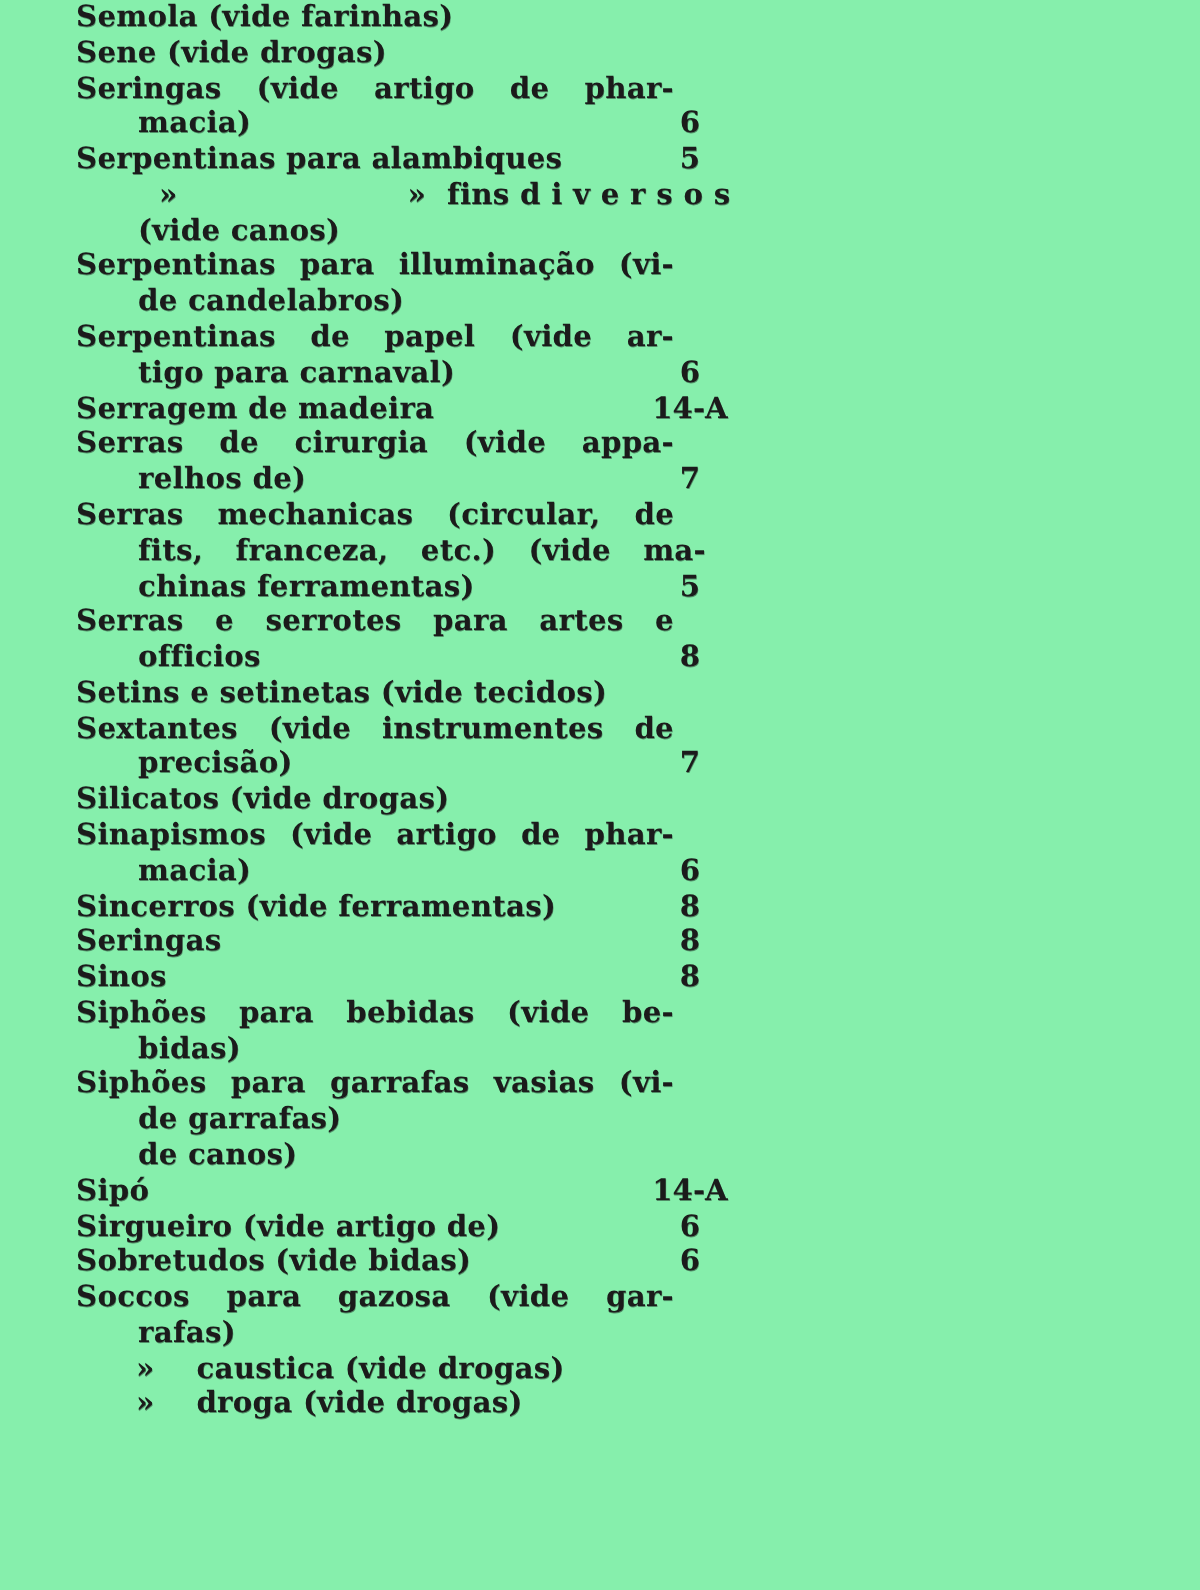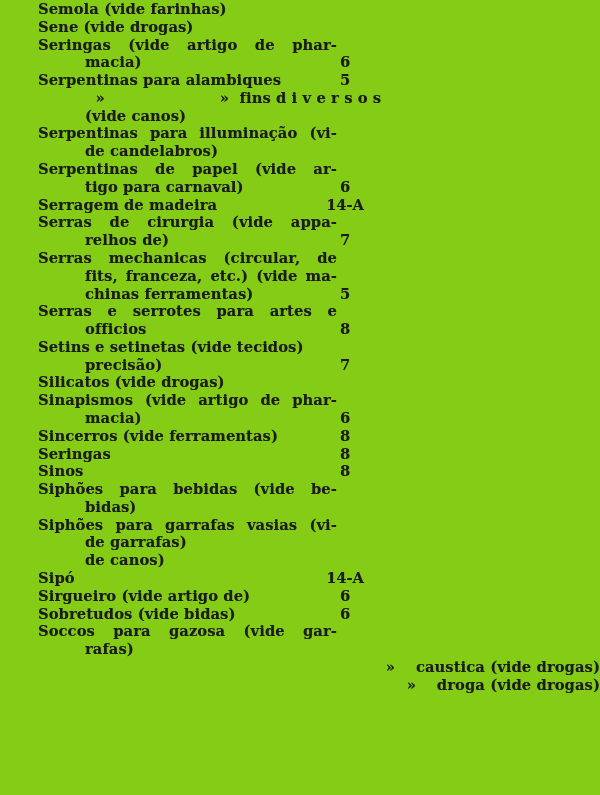--- a/index.html
+++ b/index.html
@@ -29,42 +29,42 @@
     position: relative;
     height: 17.79px;
     line-height: 17.9px;
   }
   .txt {
     display: block;
     white-space: nowrap;
     letter-spacing: 0.15px;
   }
   .i0 { padding-left: 38px; }
-  .i1 { padding-left: 85px; }
-  .i2 { padding-left: 68px; text-align: right; }
+  .i1 { padding-left: 53px; margin-left: 16px; }
+  .i2 { padding-left: 68px; }
   .just {
     box-sizing: border-box;
     width: 337px;
     white-space: normal;
     text-align: justify;
     text-align-last: justify;
   }
   .pre { white-space: pre; }
   .ref {
     position: absolute;
     top: 0;
     left: 345px;
     transform: translateX(-50%);
     white-space: nowrap;
   }
 </style>
 </head>
 <body>
 
-<div class="page" style="background: #84cc16; color: rgb(27, 27, 27);">
+<div class="page" style="background: #86efac; color: rgb(27, 27, 27);">
   <div class="list" id="list">
       <div class="row">
     <span class="txt i0">Semola (vide farinhas)</span>
 
   </div>
       <div class="row">
     <span class="txt i0">Sene (vide drogas)</span>
 
   </div>
       <div class="row">
@@ -133,20 +133,24 @@
   </div>
       <div class="row">
     <span class="txt i1">officios</span>
     <span class="ref">8</span>
   </div>
       <div class="row">
     <span class="txt i0">Setins e setinetas (vide tecidos)</span>
 
   </div>
       <div class="row">
+    <span class="txt i0 just">Sextantes (vide instrumentes de</span>
+
+  </div>
+      <div class="row">
     <span class="txt i1">precisão)</span>
     <span class="ref">7</span>
   </div>
       <div class="row">
     <span class="txt i0">Silicatos (vide drogas)</span>
 
   </div>
       <div class="row">
     <span class="txt i0 just">Sinapismos (vide artigo de phar-</span>
 

